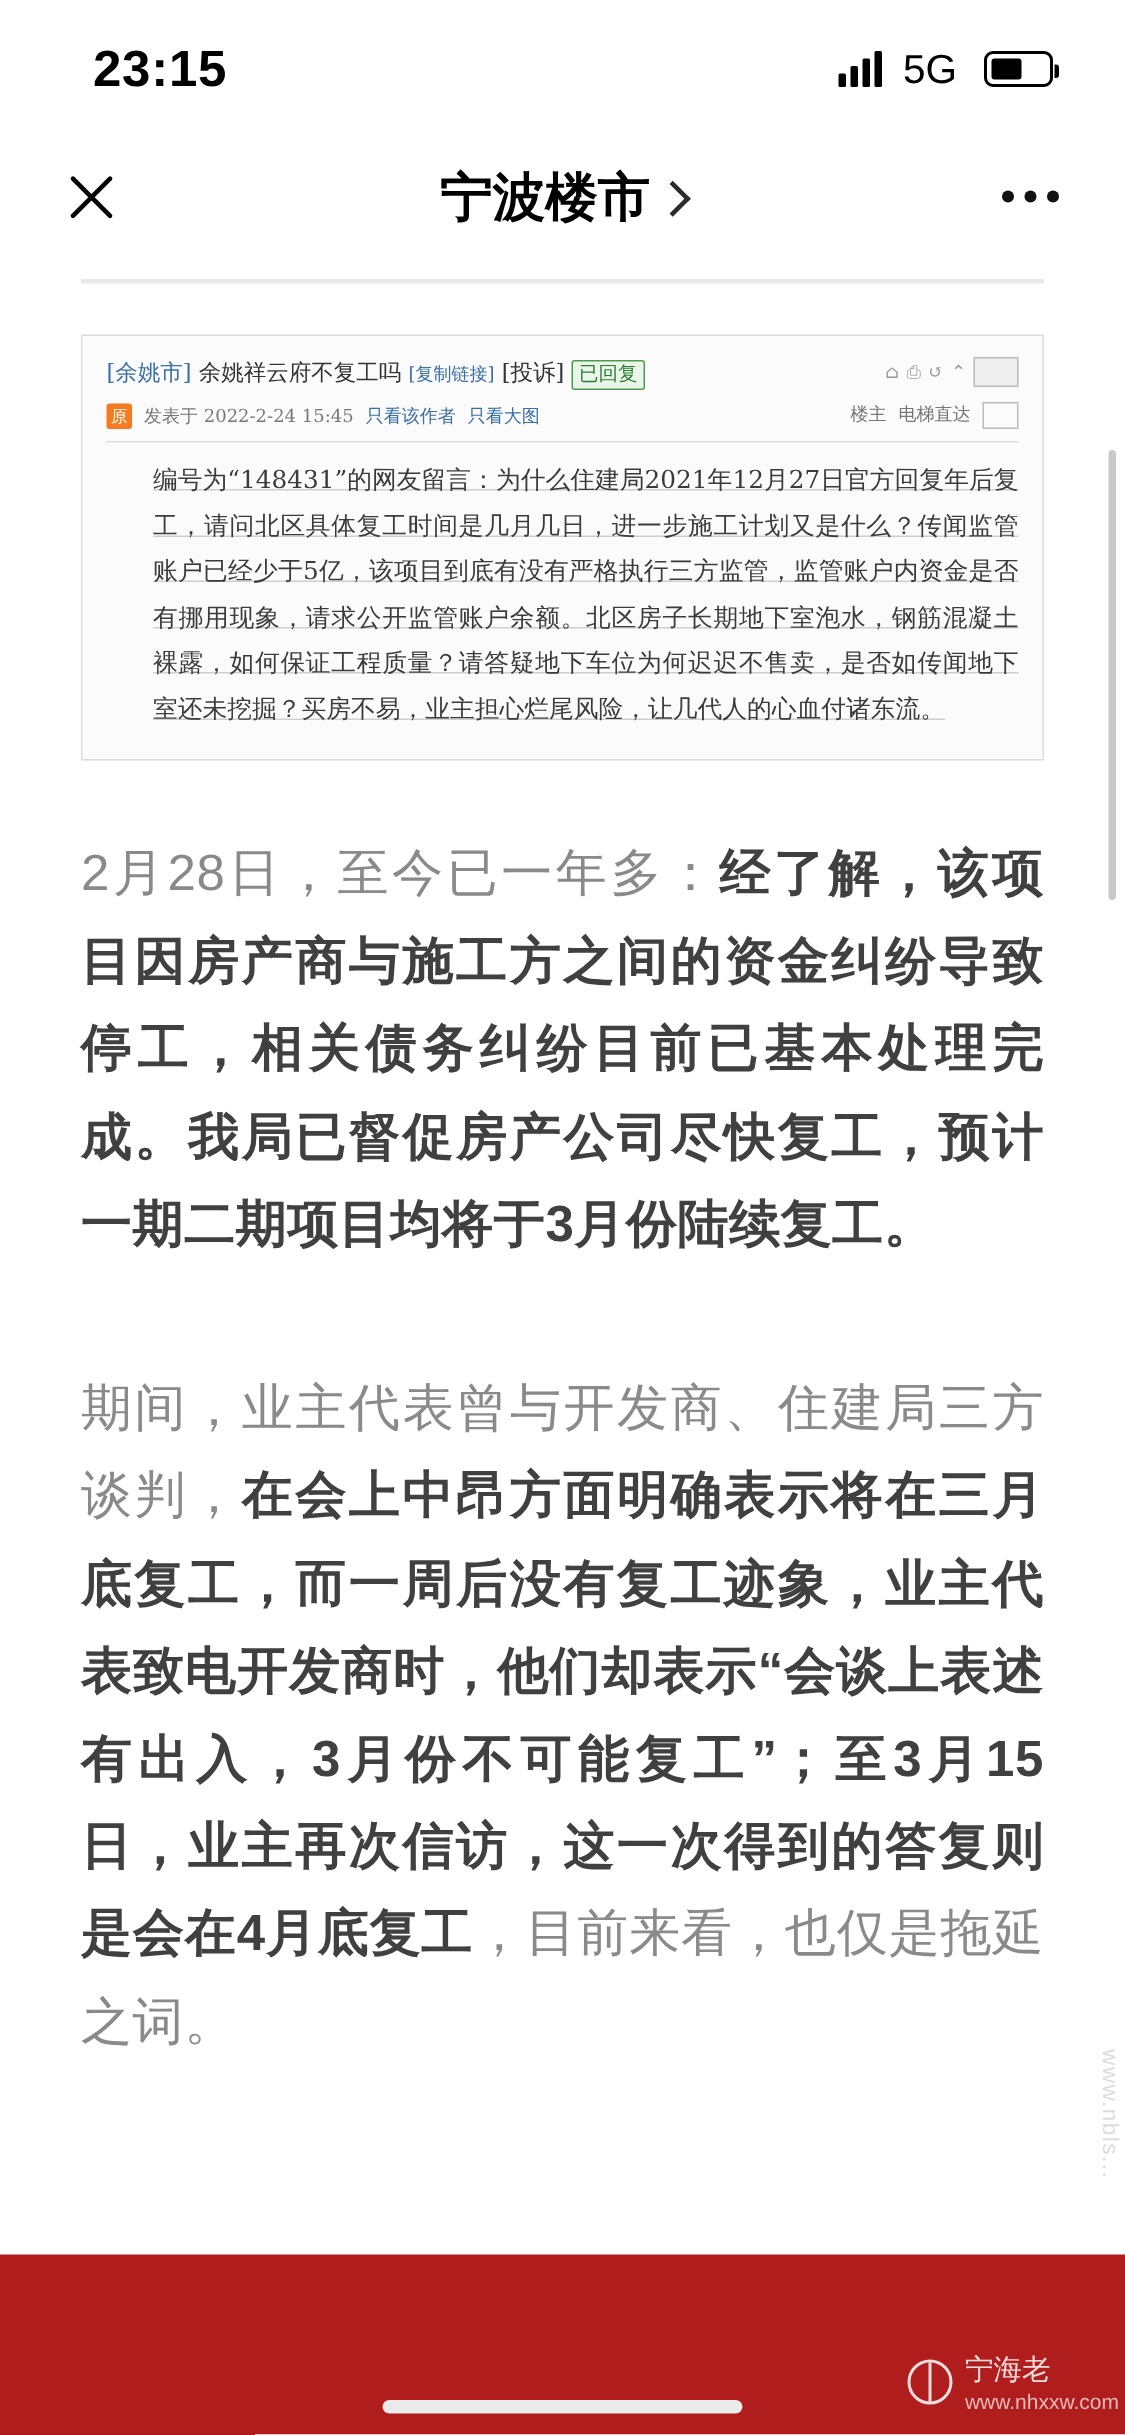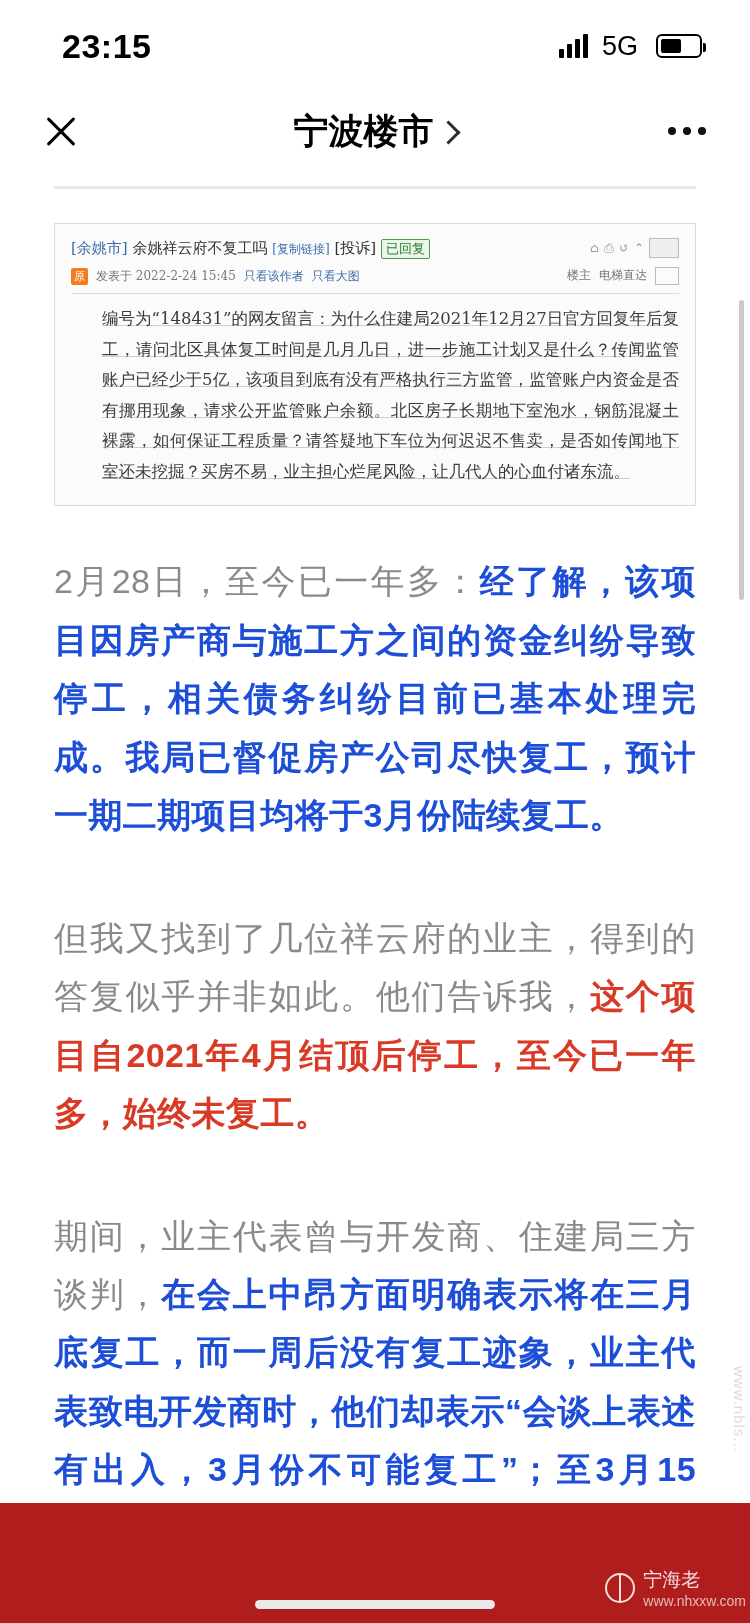--- a/index.html
+++ b/index.html
@@ -241,21 +241,21 @@
   p.para {
     font-size: 34px;
     line-height: 1.72;
     color: #8a8a8a;
     margin: 46px 0 0 0;
     text-align: justify;
     letter-spacing: 0.4px;
   }
   p.para.gap-big { margin-top: 64px; }
   .strong-dark {
-    color: #1d4ed8;
+    color: #404040;
     font-weight: 700;
   }
   .red-text {
     color: #d93a26;
     font-weight: 700;
   }
 
   
   .bottom-band {
     position: absolute;
@@ -386,21 +386,20 @@
         <span>电梯直达</span>
         <span class="mini-box"></span>
       </div>
     </div>
     <div class="shot-rule"></div>
     <div class="shot-body shot-underline">编号为“148431”的网友留言：为什么住建局2021年12月27日官方回复年后复工，请问北区具体复工时间是几月几日，进一步施工计划又是什么？传闻监管账户已经少于5亿，该项目到底有没有严格执行三方监管，监管账户内资金是否有挪用现象，请求公开监管账户余额。北区房子长期地下室泡水，钢筋混凝土裸露，如何保证工程质量？请答疑地下车位为何迟迟不售卖，是否如传闻地下室还未挖掘？买房不易，业主担心烂尾风险，让几代人的心血付诸东流。</div>
   </div>
 
   <div id="paragraphs">
       <p class="para"><span>2月28日，至今已一年多：</span><span class="strong-dark">经了解，该项目因房产商与施工方之间的资金纠纷导致停工，相关债务纠纷目前已基本处理完成。我局已督促房产公司尽快复工，预计一期二期项目均将于3月份陆续复工。</span></p>
-      <p class="para gap-big"><span>但我又找到了几位祥云府的业主，得到的答复似乎并非如此。他们告诉我，</span><span class="red-text">这个项目自2021年4月结顶后停工，至今已一年多，始终未复工。</span></p>
       <p class="para gap-big"><span>期间，业主代表曾与开发商、住建局三方谈判，</span><span class="strong-dark">在会上中昂方面明确表示将在三月底复工，而一周后没有复工迹象，业主代表致电开发商时，他们却表示“会谈上表述有出入，3月份不可能复工”；至3月15日，业主再次信访，这一次得到的答复则是会在4月底复工</span><span>，目前来看，也仅是拖延之词。</span></p>
     </div>
 
 </div>
 
 <div class="scroll-indicator"></div>
 <div class="side-watermark">www.nbls...</div>
 
 <div class="bottom-band">
   <div class="watermark">

